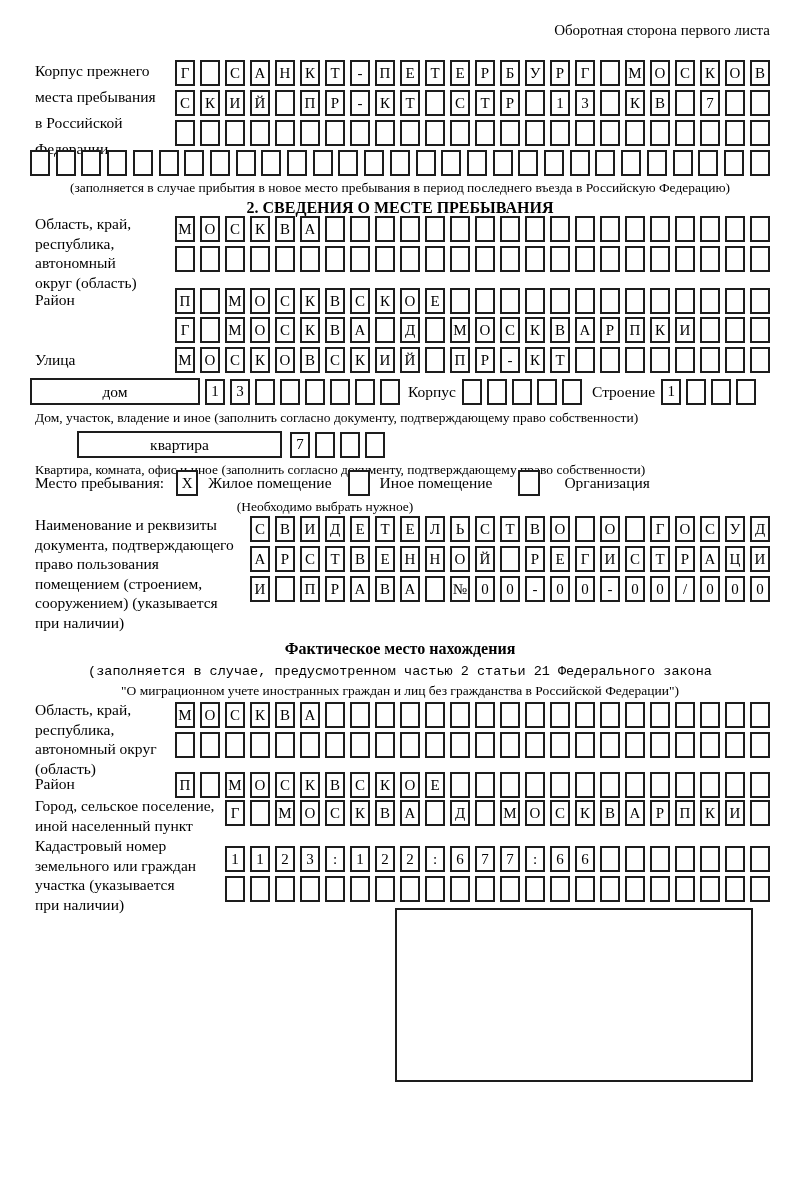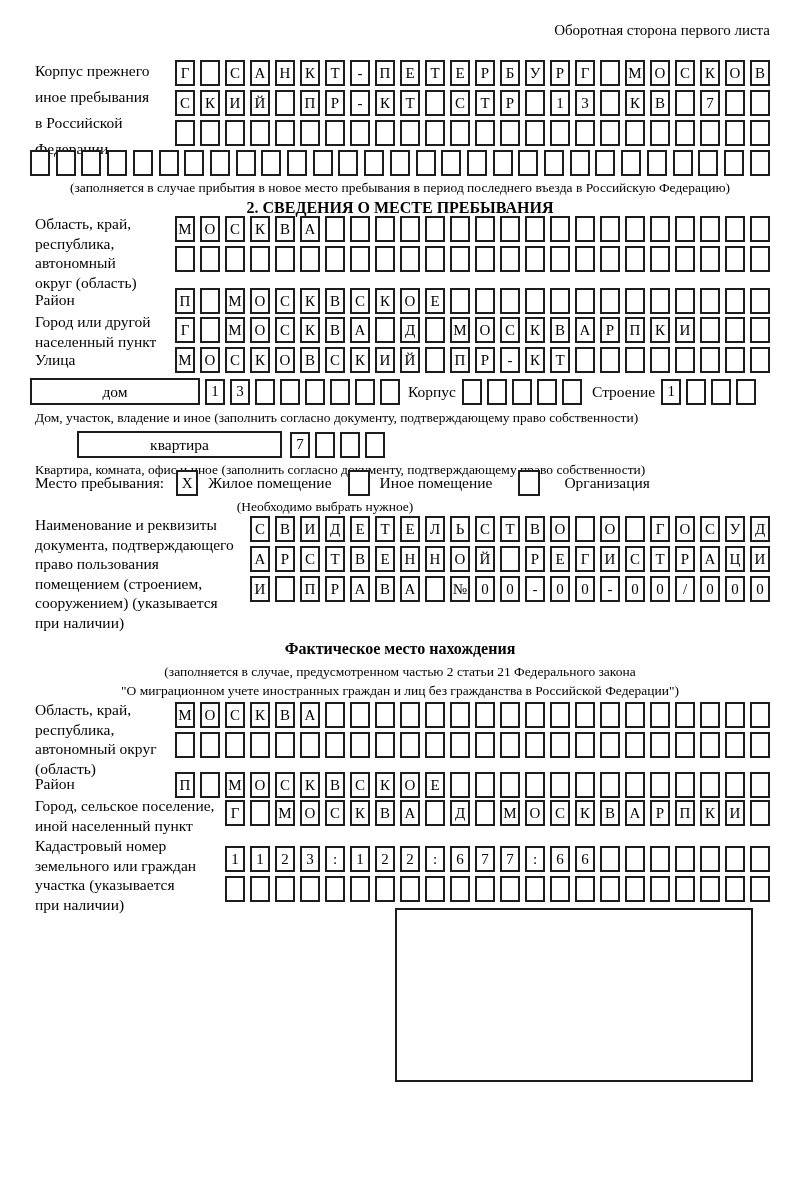--- a/index.html
+++ b/index.html
@@ -42,21 +42,21 @@
 </style>
 </head>
 <body>
 
 <div class="page">
 
   <div class="abs hdr">Оборотная сторона первого листа</div>
 
   <div class="abs lbl" style="left:35px; top:58px; line-height:26px;">
       <div>Корпус прежнего</div>
-      <div>иное пребывания</div>
+      <div>места пребывания</div>
       <div>в Российской</div>
       <div>Федерации</div>
     </div>
   <div class="abs rows" style="top:60px; right:30px;">
     <div class="cellrow">
         <span class="cell">Г</span>
         <span class="cell"></span>
         <span class="cell">С</span>
         <span class="cell">А</span>
         <span class="cell">Н</span>
@@ -250,24 +250,20 @@
       <span class="cell"></span>
       <span class="cell"></span>
       <span class="cell"></span>
       <span class="cell"></span>
       <span class="cell"></span>
       <span class="cell"></span>
       <span class="cell"></span>
       <span class="cell"></span>
     </div>
 
-  <div class="abs lbl" style="left:35px; top:312px;">
-      <div>Город или другой</div>
-      <div>населенный пункт</div>
-    </div>
   <div class="abs cellrow" style="top:317px; right:30px;">
       <span class="cell">Г</span>
       <span class="cell"></span>
       <span class="cell">М</span>
       <span class="cell">О</span>
       <span class="cell">С</span>
       <span class="cell">К</span>
       <span class="cell">В</span>
       <span class="cell">А</span>
       <span class="cell"></span>
@@ -442,21 +438,21 @@
         <span class="cell">0</span>
         <span class="cell">0</span>
         <span class="cell">/</span>
         <span class="cell">0</span>
         <span class="cell">0</span>
         <span class="cell">0</span>
       </div>
   </div>
 
   <div class="abs h-center bold fs16" style="top:640px;">Фактическое место нахождения</div>
-  <div class="abs h-center cap" style="top:664px;">(заполняется в случае, предусмотренном частью 2 статьи 21 Федерального закона</div>
+  <div class="abs h-center cap" style="top:664px;font-family:Liberation Mono, monospace;">(заполняется в случае, предусмотренном частью 2 статьи 21 Федерального закона</div>
   <div class="abs h-center cap" style="top:683px;">"О миграционном учете иностранных граждан и лиц без гражданства в Российской Федерации")</div>
 
   <div class="abs lbl" style="left:35px; top:700px;">
       <div>Область, край,</div>
       <div>республика,</div>
       <div>автономный округ</div>
       <div>(область)</div>
     </div>
   <div class="abs rows" style="top:702px; right:30px;">
     <div class="cellrow">

